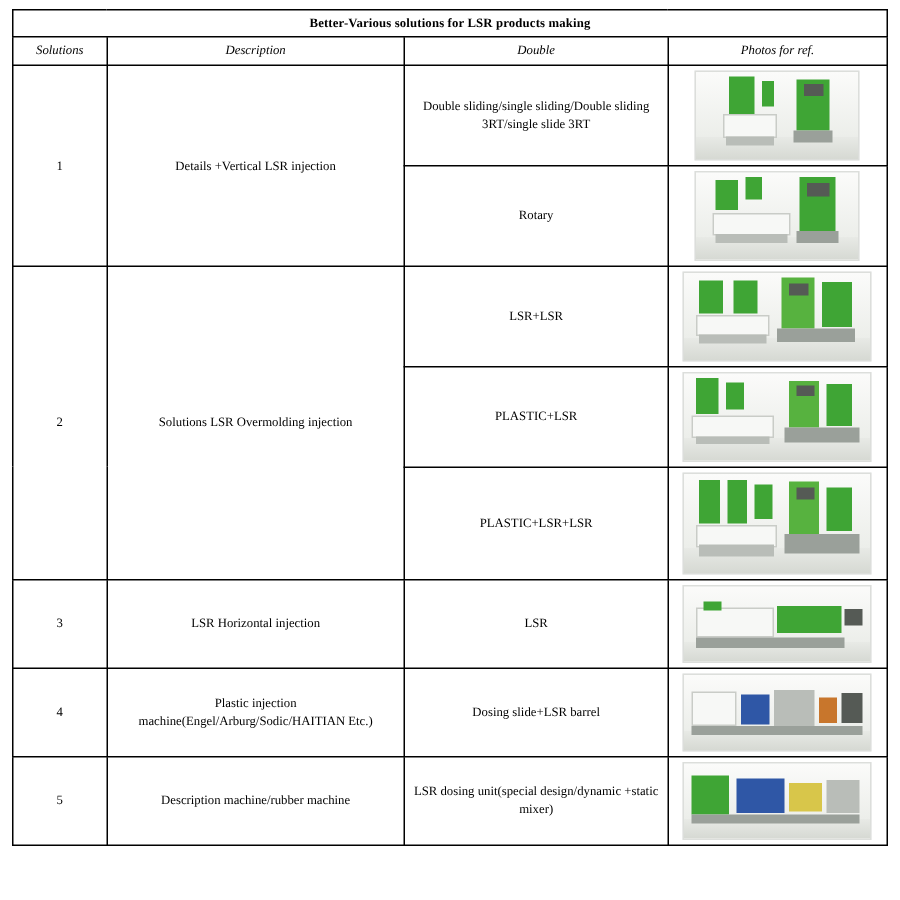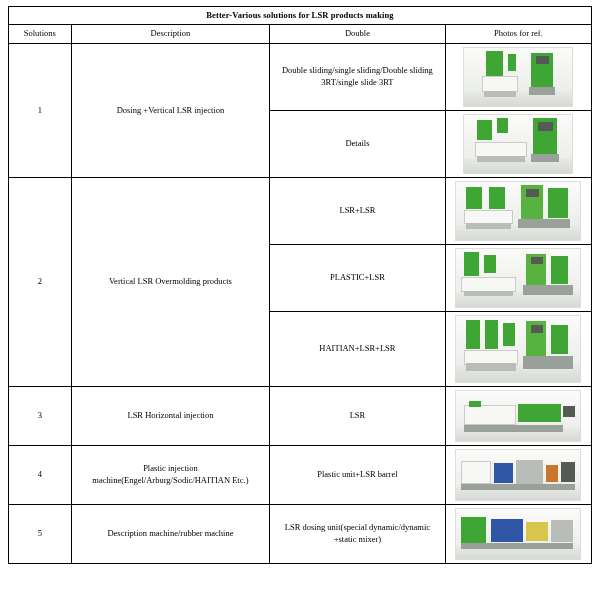--- a/index.html
+++ b/index.html
@@ -37,20 +37,21 @@
   }
   .title-cell {
     font-size: 12.5px;
     font-weight: bold;
     padding: 6px 4px 7px 4px;
     letter-spacing: 0.1px;
   }
   .hdr td {
     font-size: 9px;
     padding: 5px 4px;
+    font-style: italic;
   }
   .col-sol { width: 60px; }
   .col-desc { width: 190px; }
   .col-det { width: 168px; }
   .col-photo { width: 140px; }
 
   .photo-cell {
     padding: 2px 2px;
   }
   .machine {
@@ -108,56 +109,56 @@
       </tr>
       <tr class="hdr">
         <td>Solutions</td>
         <td>Description</td>
         <td>Double</td>
         <td>Photos for ref.</td>
       </tr>
 
       <tr>
         <td rowspan="2">1</td>
-        <td rowspan="2">Dosing +Vertical LSR injection</td>
+        <td rowspan="2">Details +Vertical LSR injection</td>
         <td>Double sliding/single sliding/Double sliding 3RT/single slide 3RT</td>
         <td class="photo-cell">
           <div class="machine">
             <div class="mwall"></div>
             <div class="mfloor"></div>
             <div class="blk green" style="left:20%;top:6%;width:16%;height:42%;"></div>
             <div class="blk green" style="left:40%;top:10%;width:8%;height:30%;"></div>
             <div class="blk white" style="left:16%;top:48%;width:34%;height:28%;"></div>
             <div class="blk gray" style="left:18%;top:74%;width:30%;height:10%;"></div>
             <div class="blk green" style="left:62%;top:8%;width:20%;height:60%;"></div>
             <div class="blk dark" style="left:66%;top:14%;width:12%;height:14%;"></div>
             <div class="blk gray2" style="left:60%;top:68%;width:24%;height:14%;"></div>
           </div>
         </td>
       </tr>
       <tr>
-        <td>Details</td>
+        <td>Rotary</td>
         <td class="photo-cell">
           <div class="machine">
             <div class="mwall"></div>
             <div class="mfloor"></div>
             <div class="blk green" style="left:12%;top:8%;width:14%;height:36%;"></div>
             <div class="blk green" style="left:30%;top:6%;width:10%;height:26%;"></div>
             <div class="blk white" style="left:10%;top:46%;width:48%;height:26%;"></div>
             <div class="blk gray" style="left:12%;top:70%;width:44%;height:12%;"></div>
             <div class="blk green" style="left:64%;top:6%;width:22%;height:62%;"></div>
             <div class="blk dark" style="left:68%;top:12%;width:14%;height:16%;"></div>
             <div class="blk gray2" style="left:62%;top:68%;width:26%;height:14%;"></div>
           </div>
         </td>
       </tr>
 
       <tr>
         <td rowspan="3">2</td>
-        <td rowspan="3">Vertical LSR Overmolding products</td>
+        <td rowspan="3">Solutions LSR Overmolding injection</td>
         <td>LSR+LSR</td>
         <td class="photo-cell">
           <div class="machine wide">
             <div class="mwall"></div>
             <div class="mfloor"></div>
             <div class="blk green" style="left:8%;top:8%;width:13%;height:38%;"></div>
             <div class="blk green" style="left:26%;top:8%;width:13%;height:38%;"></div>
             <div class="blk white" style="left:6%;top:48%;width:40%;height:24%;"></div>
             <div class="blk gray" style="left:8%;top:70%;width:36%;height:12%;"></div>
             <div class="blk green2" style="left:52%;top:6%;width:18%;height:58%;"></div>
@@ -178,21 +179,21 @@
             <div class="blk white" style="left:4%;top:48%;width:44%;height:26%;"></div>
             <div class="blk gray" style="left:6%;top:72%;width:40%;height:10%;"></div>
             <div class="blk green2" style="left:56%;top:8%;width:16%;height:54%;"></div>
             <div class="blk dark" style="left:60%;top:14%;width:10%;height:12%;"></div>
             <div class="blk green" style="left:76%;top:12%;width:14%;height:48%;"></div>
             <div class="blk gray2" style="left:54%;top:62%;width:40%;height:18%;"></div>
           </div>
         </td>
       </tr>
       <tr>
-        <td>HAITIAN+LSR+LSR</td>
+        <td>PLASTIC+LSR+LSR</td>
         <td class="photo-cell">
           <div class="machine h72 wide">
             <div class="mwall"></div>
             <div class="mfloor"></div>
             <div class="blk green" style="left:8%;top:6%;width:11%;height:44%;"></div>
             <div class="blk green" style="left:23%;top:6%;width:11%;height:44%;"></div>
             <div class="blk green" style="left:38%;top:10%;width:9%;height:36%;"></div>
             <div class="blk white" style="left:6%;top:52%;width:44%;height:22%;"></div>
             <div class="blk gray" style="left:8%;top:72%;width:40%;height:12%;"></div>
             <div class="blk green2" style="left:56%;top:8%;width:16%;height:52%;"></div>
@@ -216,39 +217,39 @@
             <div class="blk green" style="left:50%;top:26%;width:34%;height:36%;"></div>
             <div class="blk dark" style="left:86%;top:30%;width:10%;height:22%;"></div>
             <div class="blk gray2" style="left:6%;top:68%;width:80%;height:14%;"></div>
           </div>
         </td>
       </tr>
 
       <tr>
         <td>4</td>
         <td>Plastic injection machine(Engel/Arburg/Sodic/HAITIAN Etc.)</td>
-        <td>Plastic unit+LSR barrel</td>
+        <td>Dosing slide+LSR barrel</td>
         <td class="photo-cell">
           <div class="machine h50 wide">
             <div class="mwall"></div>
             <div class="mfloor"></div>
             <div class="blk white" style="left:4%;top:22%;width:24%;height:46%;"></div>
             <div class="blk blue" style="left:30%;top:26%;width:16%;height:40%;"></div>
             <div class="blk gray" style="left:48%;top:20%;width:22%;height:48%;"></div>
             <div class="blk orange" style="left:72%;top:30%;width:10%;height:34%;"></div>
             <div class="blk dark" style="left:84%;top:24%;width:12%;height:40%;"></div>
             <div class="blk gray2" style="left:4%;top:68%;width:92%;height:12%;"></div>
           </div>
         </td>
       </tr>
 
       <tr>
         <td>5</td>
         <td>Description machine/rubber machine</td>
-        <td>LSR dosing unit(special dynamic/dynamic +static mixer)</td>
+        <td>LSR dosing unit(special design/dynamic +static mixer)</td>
         <td class="photo-cell">
           <div class="machine h50 wide">
             <div class="mwall"></div>
             <div class="mfloor"></div>
             <div class="blk green" style="left:4%;top:16%;width:20%;height:52%;"></div>
             <div class="blk blue" style="left:28%;top:20%;width:26%;height:46%;"></div>
             <div class="blk yellow" style="left:56%;top:26%;width:18%;height:38%;"></div>
             <div class="blk gray" style="left:76%;top:22%;width:18%;height:44%;"></div>
             <div class="blk gray2" style="left:4%;top:68%;width:90%;height:12%;"></div>
           </div>

